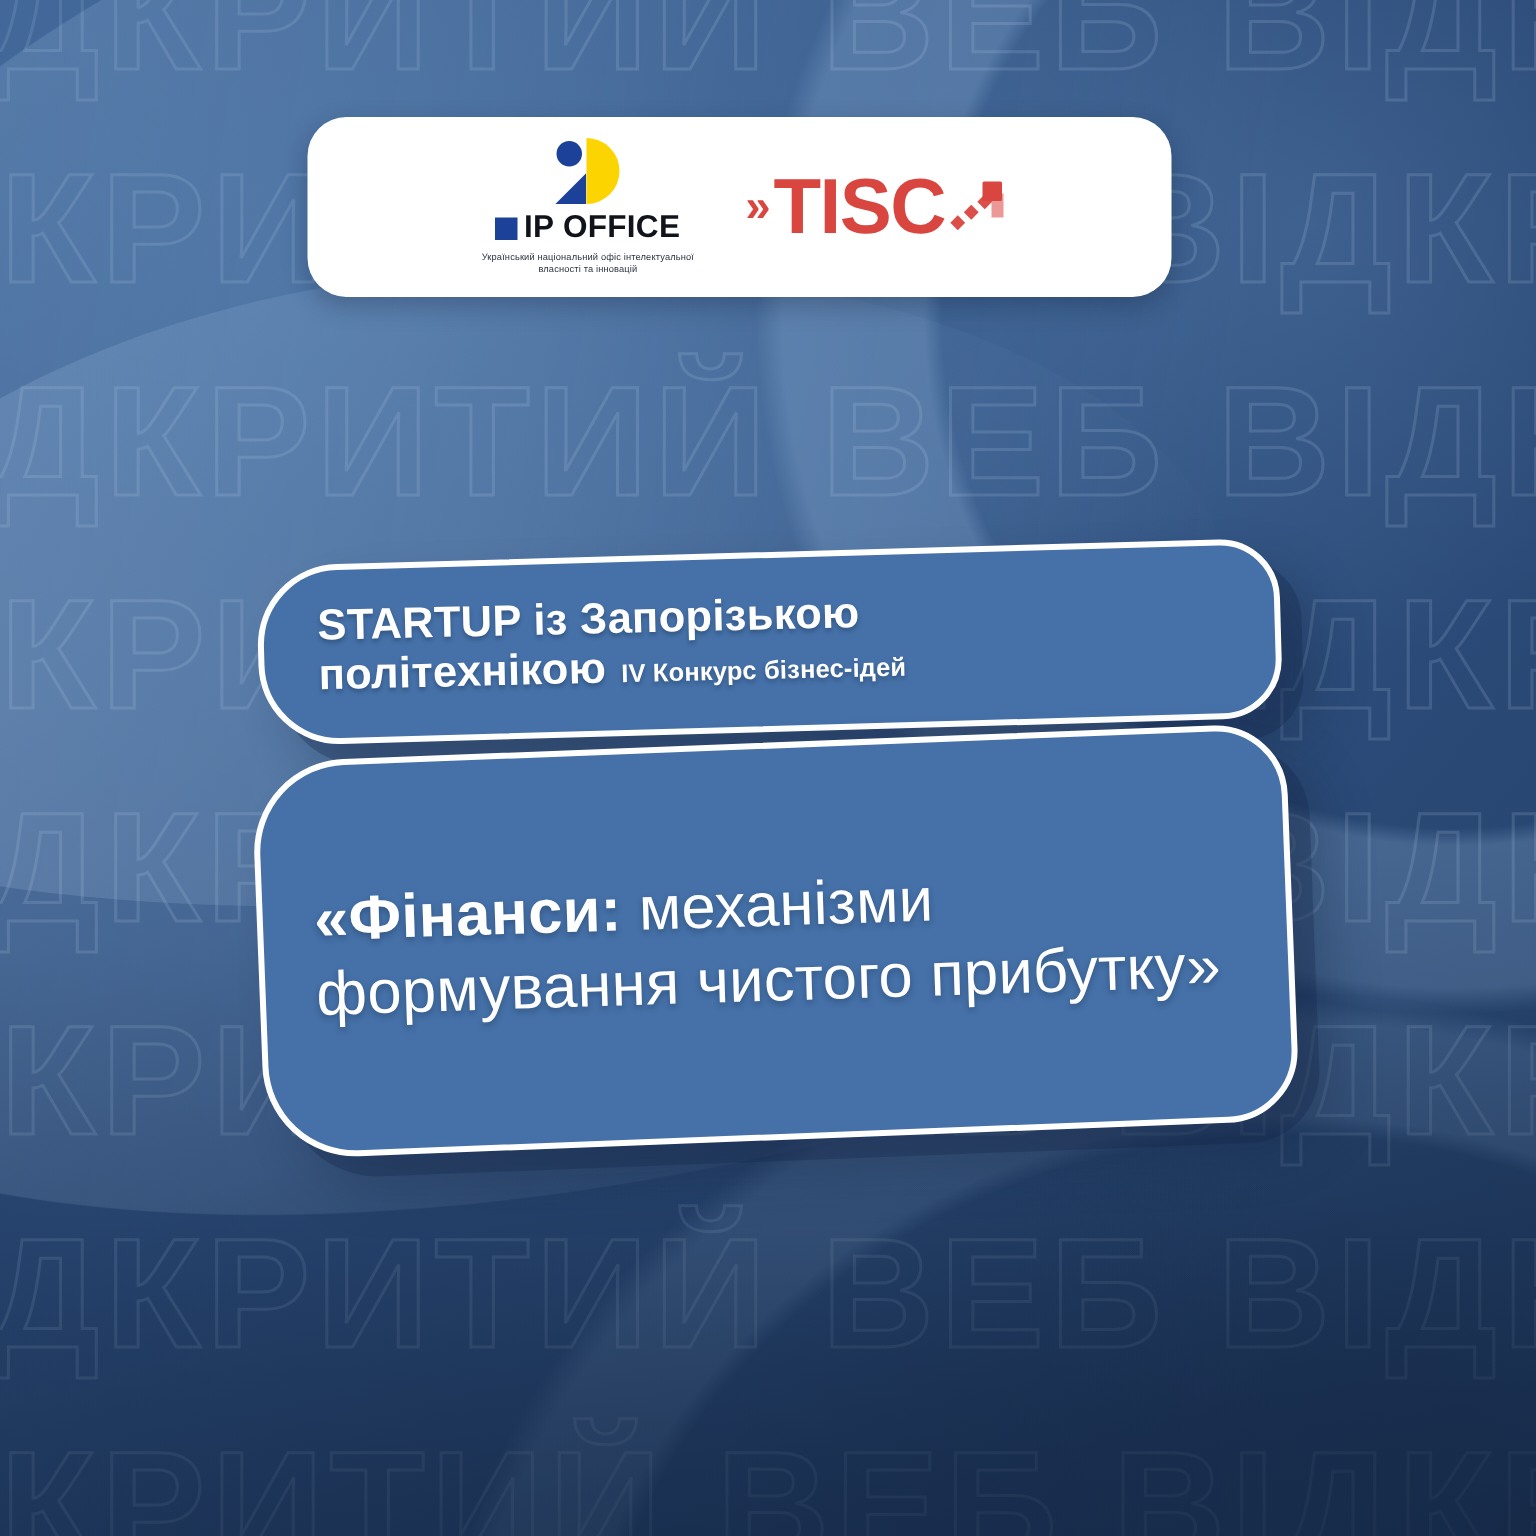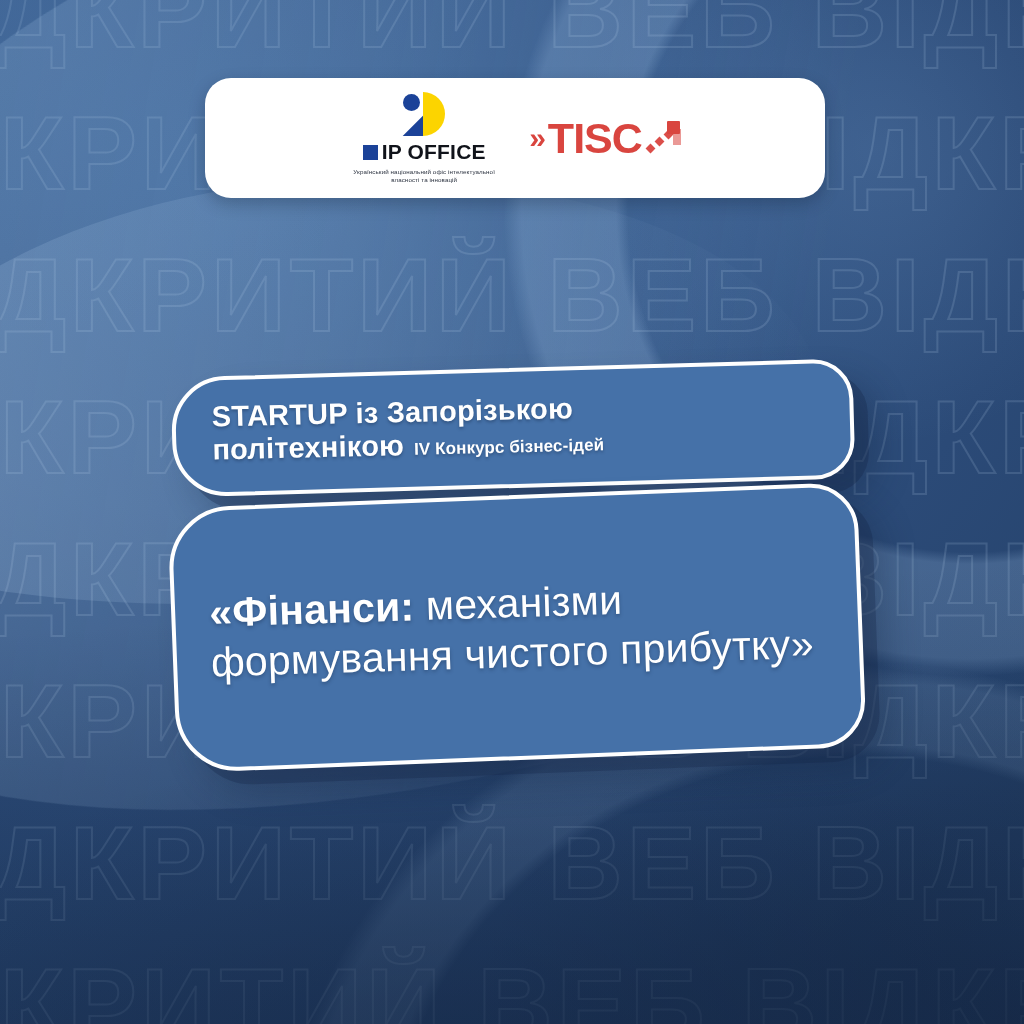--- a/index.html
+++ b/index.html
@@ -81,21 +81,21 @@
   .dark-sweep{
     position:absolute;left:-10%;top:58%;width:130%;height:70%;
     background:linear-gradient(180deg, rgba(24,45,78,0) 0%, rgba(24,45,78,.42) 55%, rgba(22,42,74,.55) 100%);
     transform:rotate(-4deg);
     pointer-events:none;
   }
 
   
   .logo-bar{
     position:absolute;left:205px;top:78px;
-    width:620px;height:120px;
+    width:576px;height:120px;
     background:#ffffff;
     border-radius:26px;
     box-shadow:0 6px 16px rgba(14,28,52,.28);
     display:flex;align-items:center;justify-content:center;gap:24px;
     padding:1px 18px;box-sizing:border-box;
   }
   .logo-unit{display:flex;flex-direction:column;align-items:center;}
   .logo-top{display:flex;align-items:flex-end;gap:6px;}
   .mark{position:relative;width:44px;height:46px;flex:0 0 auto;}
   .mark .dot{
@@ -126,21 +126,21 @@
     max-width:150px;
   }
   .tisc{
     display:flex;align-items:center;gap:5px;
     margin-left:6px;
   }
   .tisc .chev{
     color:#d9453f;font-weight:700;font-size:30px;line-height:1;letter-spacing:-3px;
   }
   .tisc .tword{
-    color:#d9453f;font-weight:700;font-size:43px;line-height:1;letter-spacing:-1px;
+    color:#d9453f;font-weight:700;font-size:52px;line-height:1;letter-spacing:-1px;
   }
   .tisc .arrow{position:relative;width:34px;height:38px;}
   .tisc .arrow i{position:absolute;background:#d9453f;display:block;}
   .a1{left:0px;top:26px;width:7px;height:7px;transform:rotate(45deg);opacity:.95;}
   .a2{left:9px;top:19px;width:7px;height:7px;transform:rotate(45deg);opacity:.95;}
   .a3{left:18px;top:12px;width:7px;height:7px;transform:rotate(45deg);opacity:.95;}
   .a4{left:20px;top:2px;width:13px;height:13px;border-radius:1px;}
   .a5{left:26px;top:10px;width:8px;height:16px;opacity:.55;}
 
   

